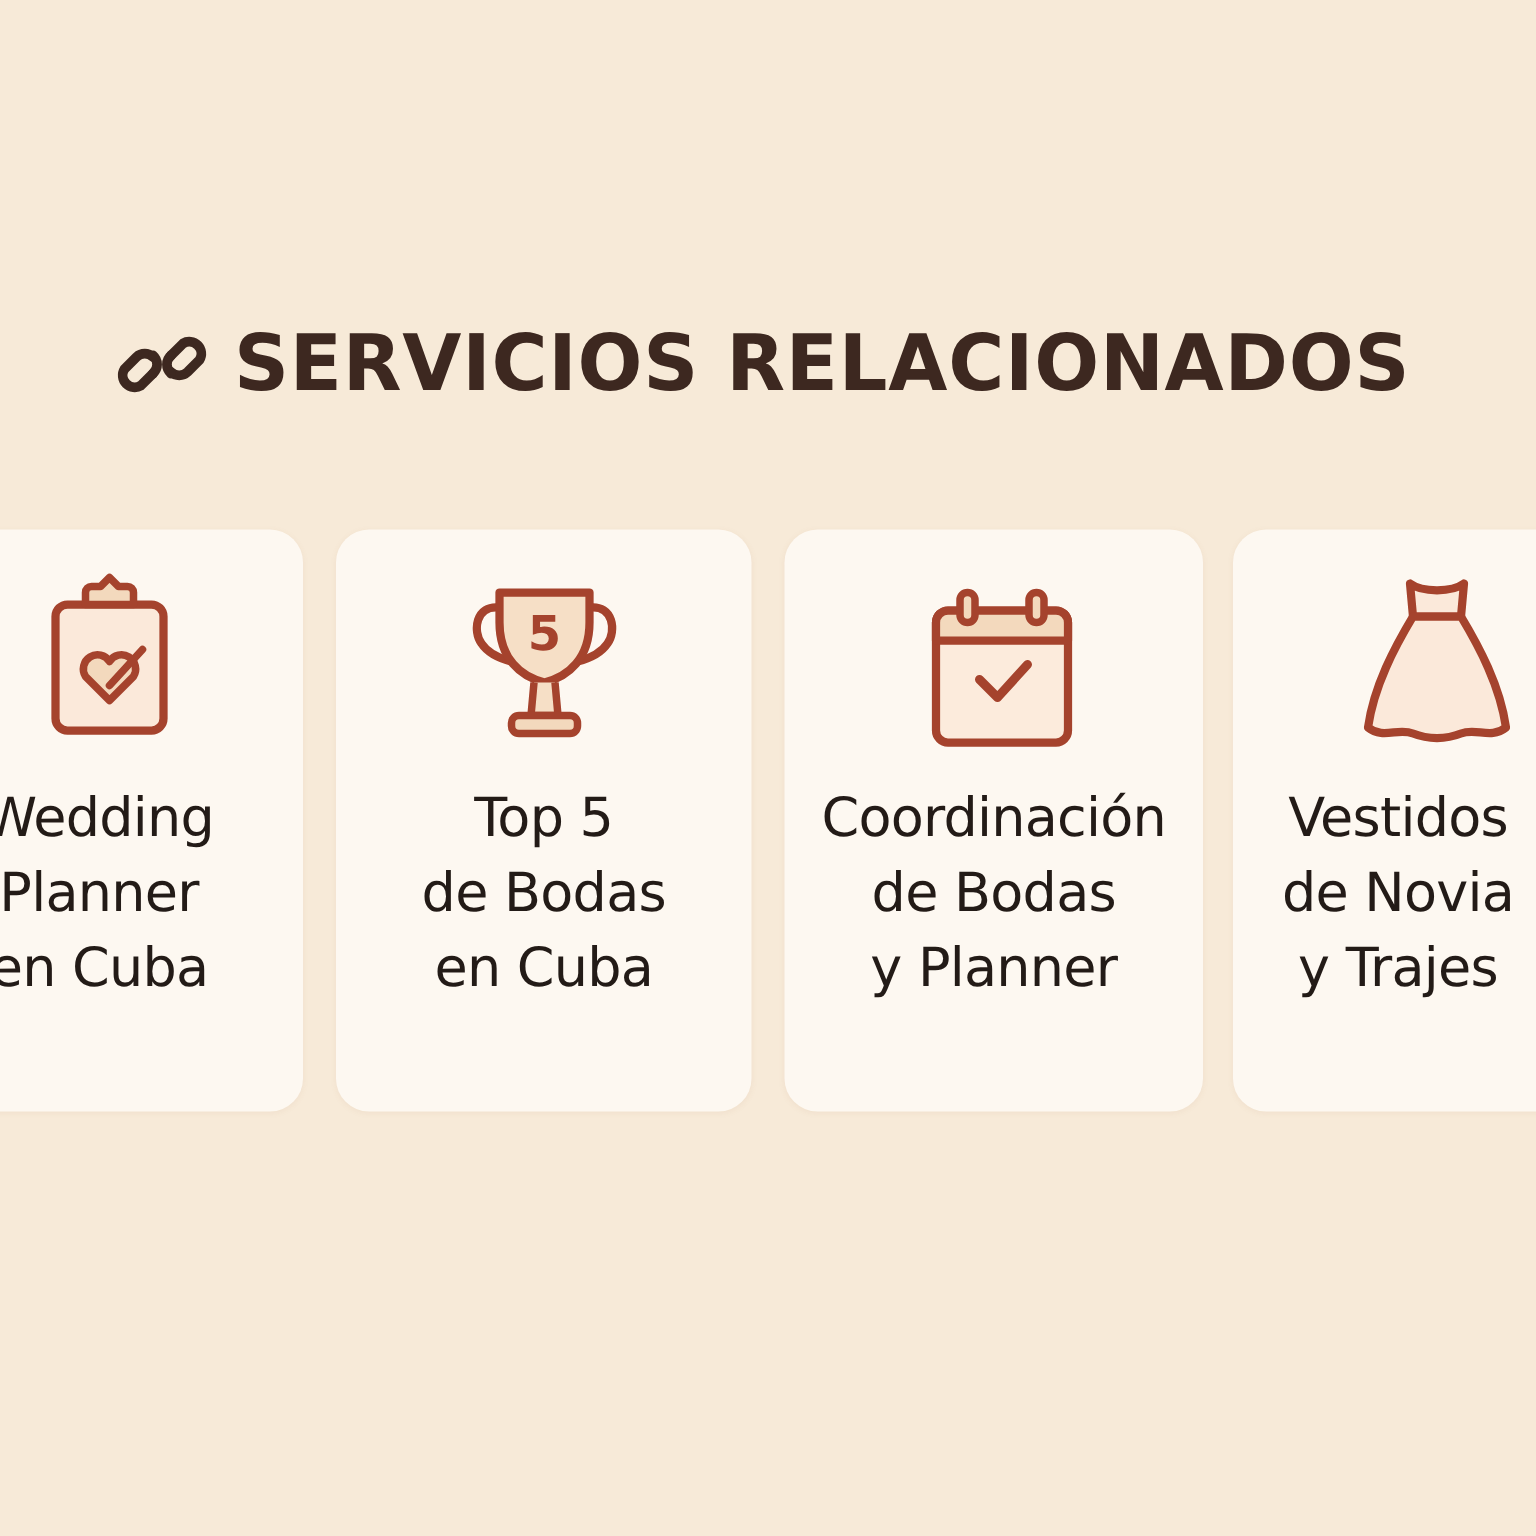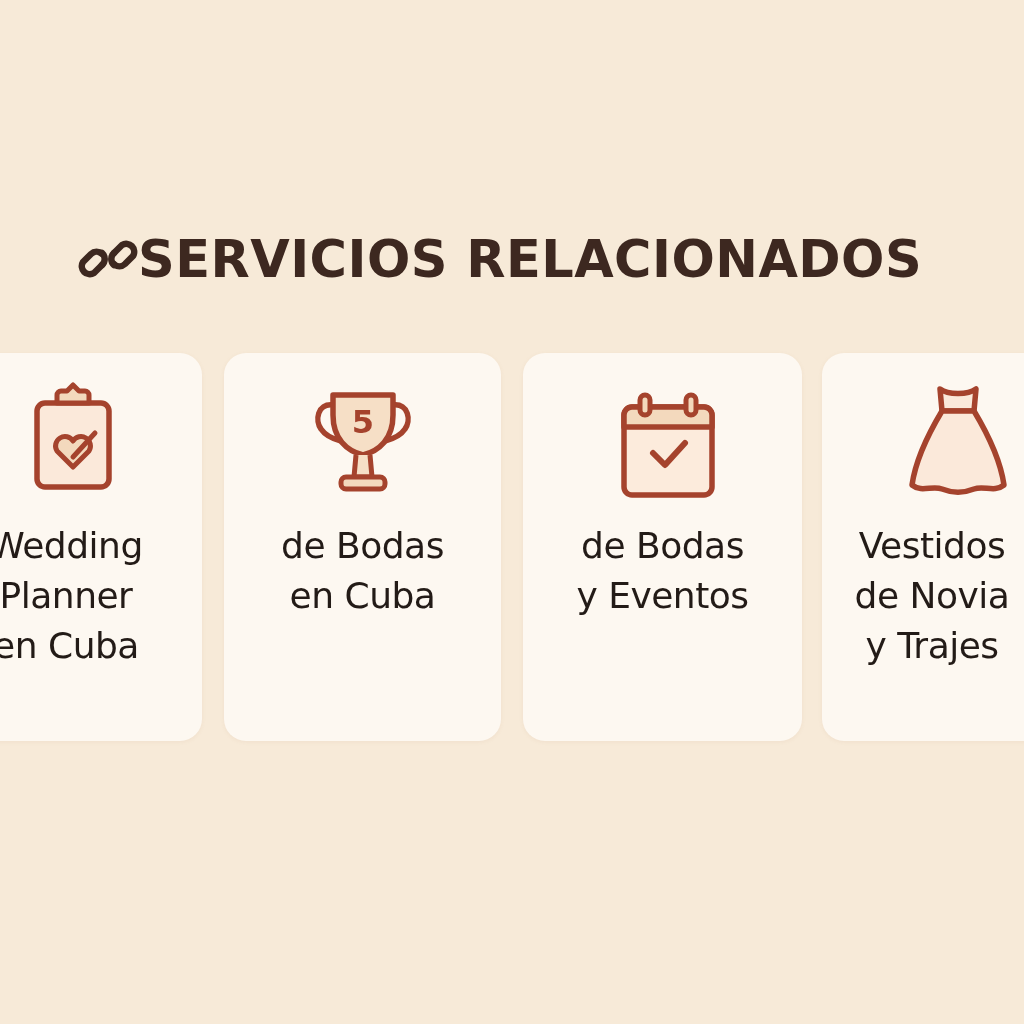--- a/index.html
+++ b/index.html
@@ -10,23 +10,25 @@
       overflow: hidden;
       background: #f7ead8;
     }
     body {
       position: relative;
       font-family: "Liberation Sans", sans-serif;
     }
     .heading {
       position: absolute;
       left: 78px;
-      top: 229px;
+      top: 208px;
       height: 70px;
       display: flex;
+      align-items: center;
+      gap: 18px;
     }
     .heading .link-icon {
       width: 60px;
       height: 60px;
       display: block;
     }
     .heading-title {
       font-family: "DejaVu Sans", sans-serif;
       font-weight: bold;
       font-size: 52px;
@@ -107,36 +109,38 @@
   <div class="card" style="left:224px; width:277px;">
     <svg class="icon" viewBox="0 0 120 120" style="left:79px;">
       <path d="M30 24 C14 22 12 40 18 48 C22 54 30 58 38 60" fill="none" stroke="#a5432d" stroke-width="5.5" stroke-linecap="round"></path>
       <path d="M90 24 C106 22 108 40 102 48 C98 54 90 58 82 60" fill="none" stroke="#a5432d" stroke-width="5.5" stroke-linecap="round"></path>
       <path d="M30 14 L90 14 L90 34 C90 58 76 70 60 74 C44 70 30 58 30 34 Z" fill="#f6dfc6" stroke="#a5432d" stroke-width="5.5" stroke-linejoin="round"></path>
       <path d="M53 74 L51 96 L69 96 L67 74" fill="#f6dfc6" stroke="#a5432d" stroke-width="5" stroke-linejoin="round"></path>
       <rect x="38" y="96" width="44" height="12" rx="5" fill="#f3d9bd" stroke="#a5432d" stroke-width="5"></rect>
       <text x="60" y="52" text-anchor="middle" font-family="DejaVu Sans, sans-serif" font-weight="bold" font-size="32" fill="#a5432d">5</text>
     </svg>
     <div class="label">
+      <span>Top 5</span>
       <span>de Bodas</span>
       <span>en Cuba</span>
     </div>
   </div>
 
   <div class="card" style="left:523px; width:279px;">
     <svg class="icon" viewBox="0 0 120 120" style="left:79px;">
       <rect x="22" y="26" width="88" height="88" rx="8" fill="#fcebdc" stroke="#a5432d" stroke-width="5.5"></rect>
       <path d="M22 34 a8 8 0 0 1 8 -8 l72 0 a8 8 0 0 1 8 8 l0 12 l-88 0 Z" fill="#f3d9bd" stroke="#a5432d" stroke-width="5.5" stroke-linejoin="round"></path>
       <rect x="38" y="14" width="10" height="20" rx="5" fill="#f3d9bd" stroke="#a5432d" stroke-width="5"></rect>
       <rect x="84" y="14" width="10" height="20" rx="5" fill="#f3d9bd" stroke="#a5432d" stroke-width="5"></rect>
       <path d="M51 72 L63 84 L83 62" fill="none" stroke="#a5432d" stroke-width="6" stroke-linecap="round" stroke-linejoin="round"></path>
     </svg>
     <div class="label">
+      <span>Coordinación</span>
       <span>de Bodas</span>
-      <span>y Eventos</span>
+      <span>y Planner</span>
     </div>
   </div>
 
   <div class="card" style="left:822px; width:280px;">
     <svg class="icon" viewBox="0 0 120 120" style="left:76px;">
       <path d="M44 30 L42 8 C50 14 70 14 78 8 L76 30 Z" fill="#fbe9da" stroke="#a5432d" stroke-width="5.5" stroke-linejoin="round"></path>
       <path d="M44 30 C32 50 18 76 14 104 C24 112 34 104 44 108 C54 112 66 112 76 108 C86 104 96 112 106 104 C102 76 88 50 76 30 Z" fill="#fbe9da" stroke="#a5432d" stroke-width="5.5" stroke-linejoin="round"></path>
     </svg>
     <div class="label" style="right:60px;">
       <span>Vestidos</span>

